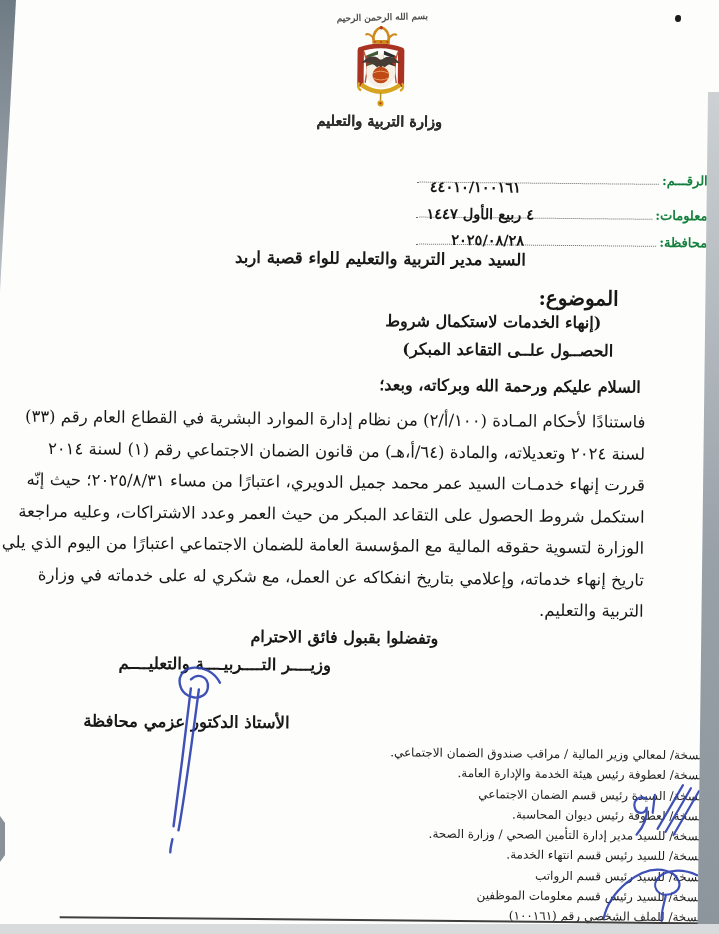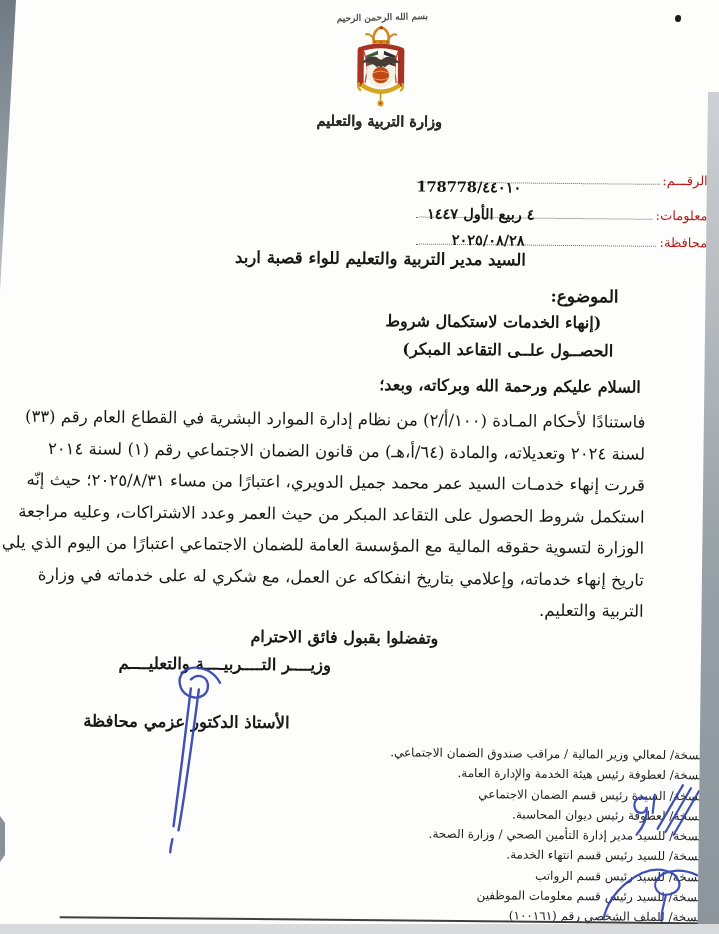--- a/index.html
+++ b/index.html
@@ -13,32 +13,32 @@
   
   .bismillah{left:330px;top:12px;width:96px;text-align:center;font-size:9px;color:#4d4d4d;
              transform:rotate(-2deg);letter-spacing:-0.5px;font-weight:700;}
   .emblem{left:338px;top:26px;width:78px;height:90px;}
   .ministry-callig{left:308px;top:112px;width:136px;text-align:center;font-size:14.5px;font-weight:700;
                    color:#2e2e2e;text-shadow:0 0 0.6px #2e2e2e;}
 
   
   .refblock{top:168px;right:14px;width:294px;font-size:13px;}
   .ref-row{display:flex;direction:rtl;align-items:baseline;height:21px;position:relative;}
-  .ref-label{font-weight:400;white-space:nowrap;color:#b91c1c;}
+  .ref-label{font-weight:700;white-space:nowrap;color:#15803d;}
   .ref-leader{flex:1;border-bottom:1.5px dotted #6a6a6a;height:13px;position:relative;margin:0 3px;}
   .ref-value{position:absolute;font-size:14.5px;font-weight:700;letter-spacing:1px;white-space:nowrap;color:#151515;}
   .v-num{right:138px;top:9px;}
   .v-hijri{right:118px;top:1px;letter-spacing:0.5px;}
   .v-greg{right:132px;top:0px;}
   .row-num{margin-bottom:14px;}
   .row-hijri{margin-bottom:6px;}
 
   
   .addressee{top:249px;right:195px;font-size:16.5px;}
-  .subject-label{top:284px;right:102px;font-size:17px;}
+  .subject-label{top:284px;right:102px;font-size:20px;}
   .subject-1{top:311px;right:119px;font-size:16px;}
   .subject-2{top:339px;right:107px;font-size:16px;}
   .salutation{top:375px;right:79px;font-size:16px;}
   .bodytext{top:404px;left:75px;width:570px;font-size:16.5px;line-height:31.5px;}
   .bodyline{direction:rtl;text-align:justify;text-align-last:justify;white-space:nowrap;}
   .bodyline.last{text-align:right;text-align-last:right;white-space:normal;}
   .closing{top:628px;right:279px;font-size:16px;}
   .minister-title{top:656px;right:386px;font-size:16.5px;white-space:nowrap;}
   .minister-name{top:714px;right:427px;font-size:16.5px;white-space:nowrap;}
 
@@ -111,21 +111,21 @@
         <circle cx="40" cy="16" r="1" fill="#b53a20"></circle>
         <circle cx="46.5" cy="16" r="1" fill="#b53a20"></circle>
     </svg>
 
     <div class="abs ministry-callig rtl">وزارة التربية والتعليم</div>
 
     <div class="abs refblock">
       <div class="ref-row row-num">
         <span class="ref-label">الرقـــم:</span>
         <span class="ref-leader">
-          <span class="ref-value v-num">٤٤٠١٠/178778</span>
+          <span class="ref-value v-num">٤٤٠١٠/١٠٠١٦١</span>
         </span>
       </div>
       <div class="ref-row row-hijri">
         <span class="ref-label">معلومات:</span>
         <span class="ref-leader">
           <span class="ref-value v-hijri rtl">٤ ربيع الأول ١٤٤٧</span>
         </span>
       </div>
       <div class="ref-row">
         <span class="ref-label">محافظة:</span>

